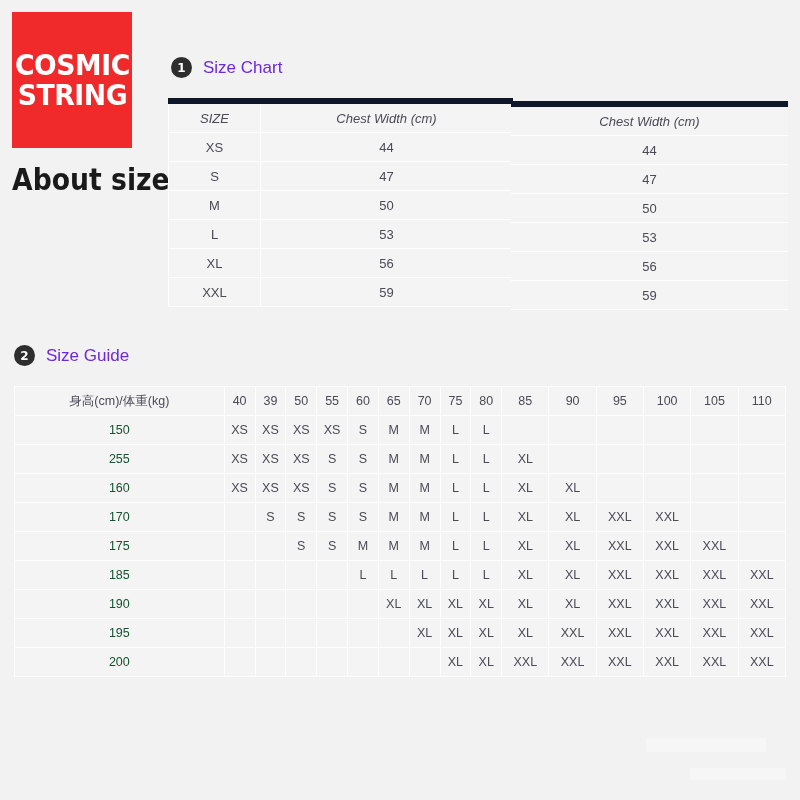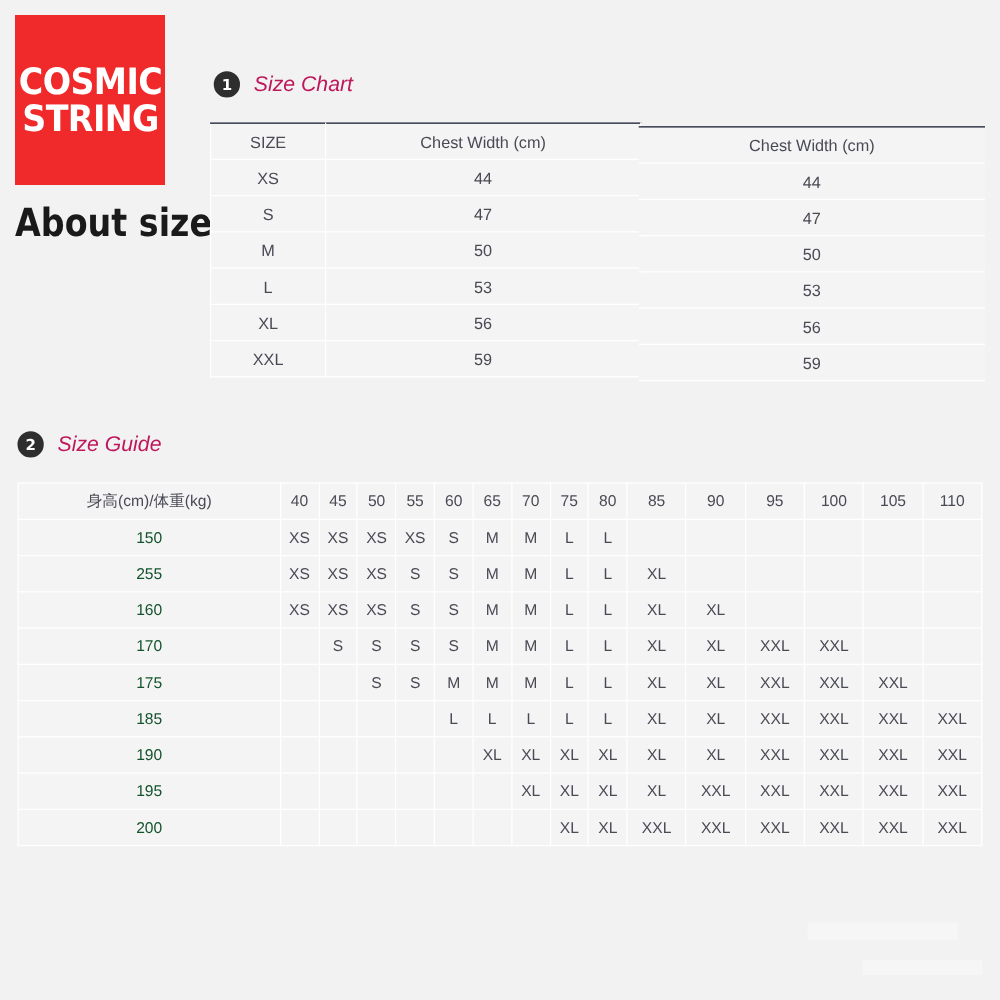--- a/index.html
+++ b/index.html
@@ -73,23 +73,22 @@
     font-size: 12px;
     font-weight: bold;
     display: flex;
     align-items: center;
     justify-content: center;
     flex: 0 0 auto;
     font-family: "DejaVu Sans", sans-serif;
   }
   .section-title {
     font-size: 17px;
-    color: #be185d;
+    color: #6d28d9;
     white-space: nowrap;
-    font-style: italic;
   }
   #heading-size-chart { left: 171px; top: 57px; }
   #heading-size-guide { left: 14px; top: 345px; }
 
   
   #size-chart-wrap {
     position: absolute;
     left: 168px;
     top: 98px;
     width: 620px;
@@ -104,21 +103,21 @@
   table.sc td {
     height: 28px;
     text-align: center;
     vertical-align: middle;
     background: #f4f4f5;
     border-bottom: 1px solid #ffffff;
     border-right: 1px solid #ffffff;
     font-size: 13px;
     padding: 0;
   }
-  table.sc tr:first-child td { border-top: 1px solid #0f172a; }
+  table.sc tr:first-child td { border-top: 6px solid #0f172a; font-style: italic; }
   table.sc td.first { border-left: 1px solid #ffffff; }
 
   
   #sc-left {
     position: absolute;
     left: 0px;
     top: 0px;
     width: 344px;
   }
   #sc-left col.c-size  { width: 92px; }
@@ -285,21 +284,21 @@
         <col class="c-w-wide">
         <col class="c-w-wide">
         <col class="c-w-wide">
         <col class="c-w-wide">
         <col class="c-w-wide">
       </colgroup>
     <thead>
       <tr id="sg-head-row">
           <td class="hdr-label">身高(cm)/体重(kg)</td>
           <td>40</td>
-          <td>45</td>
+          <td>39</td>
           <td>50</td>
           <td>55</td>
           <td>60</td>
           <td>65</td>
           <td>70</td>
           <td>75</td>
           <td>80</td>
           <td>85</td>
           <td>90</td>
           <td>95</td>

